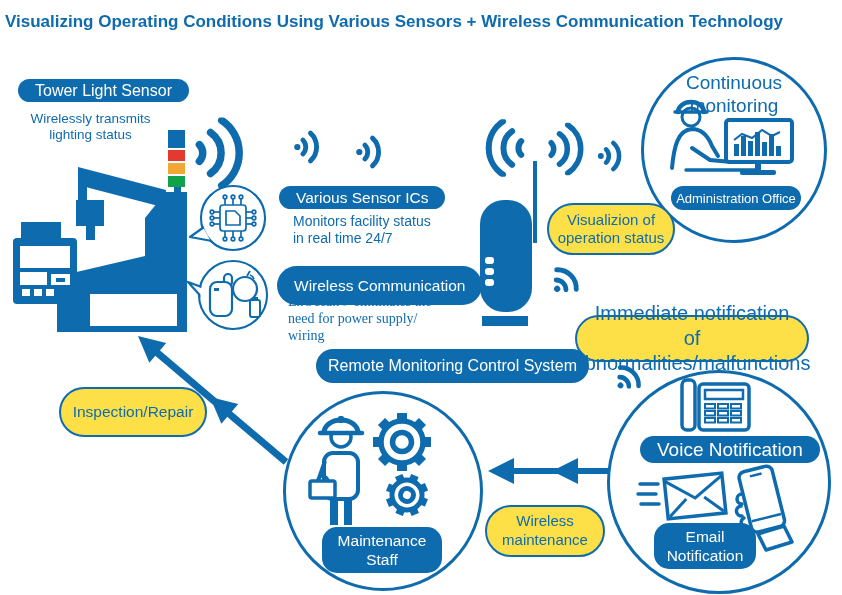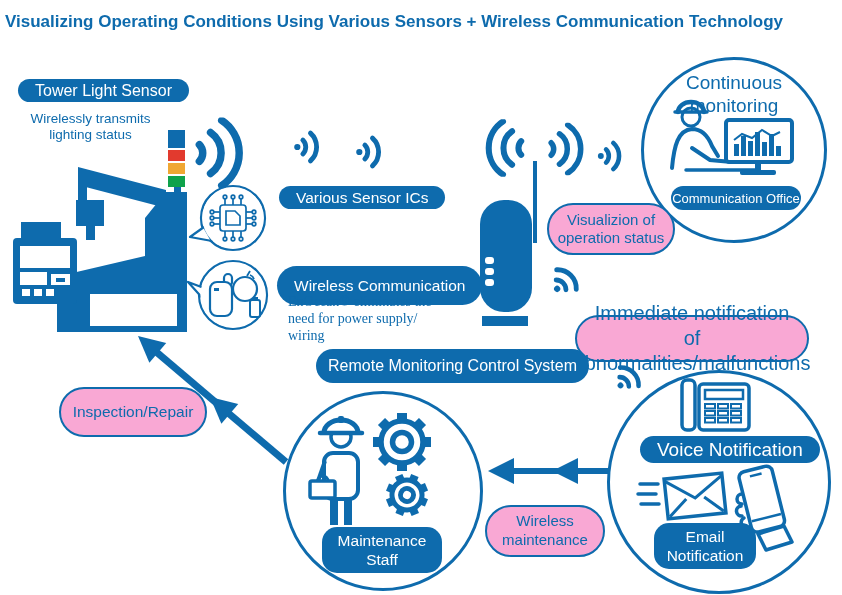--- a/index.html
+++ b/index.html
@@ -3,21 +3,21 @@
 <meta charset="utf-8">
 <style>
   html,body{margin:0;padding:0;background:#fff;}
   .stage{position:relative;width:842px;height:595px;background:#fff;overflow:hidden;
          font-family:"Liberation Sans",sans-serif;color:var(--primary);}
   .abs{position:absolute;}
   .title{left:0;top:12px;width:788px;text-align:center;font-size:17px;font-weight:bold;}
   .pill,.rbadge,.obubble{display:flex;align-items:center;justify-content:center;box-sizing:border-box;text-align:center;}
   .pill{background:var(--primary);color:#fff;border-radius:999px;white-space:nowrap;}
   .rbadge{background:var(--primary);color:#fff;}
-  .obubble{border:2px solid var(--primary);background:#f9a8d4;color:var(--primary);}
+  .obubble{border:2px solid var(--primary);background:#fde047;color:var(--primary);}
   .circle{border:3px solid var(--primary);border-radius:50%;background:#fff;box-sizing:border-box;}
   .ml{white-space:pre-line;}
   .desc{font-size:14px;line-height:1.22;}
   .flip{transform:scaleX(-1);}
   .r45{transform:rotate(-45deg);}
   svg{display:block;overflow:visible;}
   .c-red{fill:var(--red);} .c-amber{fill:var(--amber);} .c-green{fill:var(--green);}
 </style>
 </head>
 <body>
@@ -141,20 +141,22 @@
       <path d="M64,19 a6,6 0 0 1 4,4" fill="none" stroke-width="1.8"></path>
       <g>
         <rect x="64" y="44" width="10" height="17" rx="2" stroke-width="2"></rect>
         <rect x="67" y="41" width="5" height="3" fill="currentColor" stroke="none"></rect>
       </g>
       <rect x="28" y="32" width="5" height="3" fill="currentColor" stroke="none"></rect>
     </g>
   </svg>
 
   <div class="abs pill" style="left:279px;top:186px;height:23px;padding:0 17px;font-size:15.5px;">Various Sensor ICs</div>
+  <div class="abs ml desc" style="left:293px;top:213px;width:200px;">Monitors facility status
+in real time 24/7</div>
 
   <div class="abs pill" style="left:277px;top:266px;height:39px;padding:0 17px;font-size:15.5px;">Wireless Communication</div>
   <div class="abs ml desc" style="left:288px;top:293px;width:210px;font-family:Liberation Serif, serif;">EnOcean® eliminates the
 need for power supply/
 wiring</div>
 
   <div class="abs" style="left:533px;top:161px;width:4px;height:82px;background:var(--primary);"></div>
   <div class="abs" style="left:480px;top:200px;width:52px;height:112px;background:var(--primary);border-radius:24px;"></div>
   <div class="abs" style="left:485px;top:257px;width:9px;height:7px;background:#fff;border-radius:3px;"></div>
   <div class="abs" style="left:485px;top:268px;width:9px;height:7px;background:#fff;border-radius:3px;"></div>
@@ -191,21 +193,21 @@
         <rect x="93" y="36" width="5" height="24"></rect>
       <rect x="100" y="46" width="5" height="14"></rect>
         <rect x="107" y="38" width="5" height="22"></rect>
       <rect x="114" y="50" width="5" height="10"></rect>
       <rect x="93" y="66" width="6" height="8"></rect>
         <rect x="78" y="74" width="36" height="5" rx="2"></rect>
     </g>
     <polyline points="72,44 80,38 90,42 100,34 110,40 118,36" fill="none" stroke="currentColor" stroke-width="2"></polyline>
   </svg>
 
-  <div class="abs rbadge" style="left:671px;top:186px;width:130px;height:24px;border-radius:12px;font-size:13px;">Communication Office</div>
+  <div class="abs rbadge" style="left:671px;top:186px;width:130px;height:24px;border-radius:12px;font-size:13px;">Administration Office</div>
 
   <div class="abs obubble ml" style="left:547px;top:203px;width:128px;height:52px;border-radius:26px;font-size:15px;line-height:1.2;">Visualizion of
 operation status</div>
 
   <svg class="abs r45" style="left:549px;top:264px;" width="30" height="36" viewBox="0 0 40 52">
       <use href="#wifi2"></use>
     </svg>
 
   <div class="abs obubble ml" style="left:575px;top:303px;width:234px;height:47px;border-radius:24px;font-size:20px;line-height:1.25;margin-top:12px;">Immediate notification
 of abnormalities/malfunctions</div>

